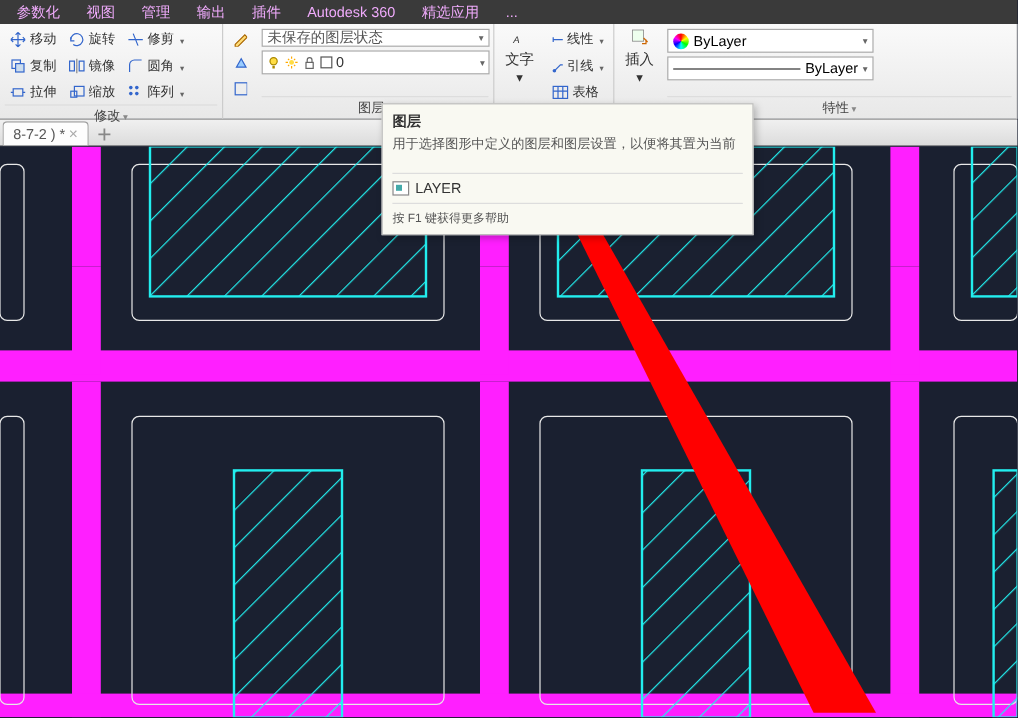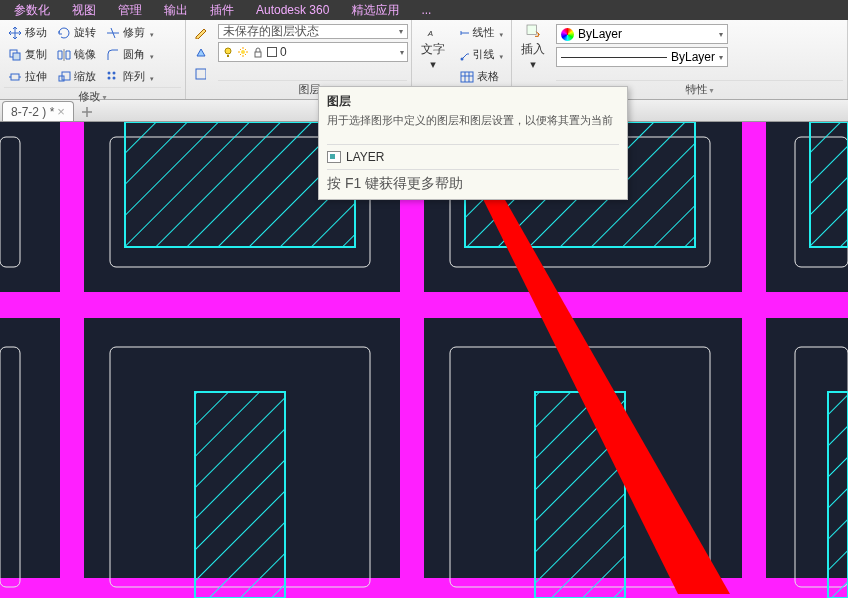--- a/index.html
+++ b/index.html
@@ -46,21 +46,21 @@
 
 .canvas { position: absolute; top: 122px; left: 0; right: 0; bottom: 0; background: #1a2030; overflow: hidden; }
 .canvas svg { width: 100%; height: 100%; }
 
 .tooltip { position: absolute; left: 318px; top: 86px; width: 310px; background: #f9f9f2; border: 1px solid #bbb; box-shadow: 2px 2px 6px rgba(0,0,0,.25); padding: 6px 8px; z-index: 30; }
 .tooltip .tt-title { font-weight: bold; font-size: 12px; color: #333; margin-bottom: 3px; }
 .tooltip .tt-desc { font-size: 11px; color: #555; margin-bottom: 16px; line-height: 1.4; }
 .tooltip .tt-cmd { font-size: 11px; color: #333; display: flex; align-items: center; gap: 5px; border-top: 1px solid #ddd; border-bottom: 1px solid #ddd; padding: 5px 0; margin-bottom: 5px; }
 .tooltip .tt-cmd .cmdico { width: 14px; height: 12px; background: #fff; border: 1px solid #888; position: relative; }
 .tooltip .tt-cmd .cmdico::after { content: ""; position: absolute; left: 2px; top: 2px; width: 5px; height: 5px; background: #4aa; }
-.tooltip .tt-help { font-size: 14px; color: #555; }
+.tooltip .tt-help { font-size: 10px; color: #555; }
 
 .arrow { position: absolute; z-index: 20; pointer-events: none; }
 </style>
 </head>
 <body>
 
 <div class="menu-bar">
   <span>参数化</span>
   <span>视图</span>
   <span>管理</span>

